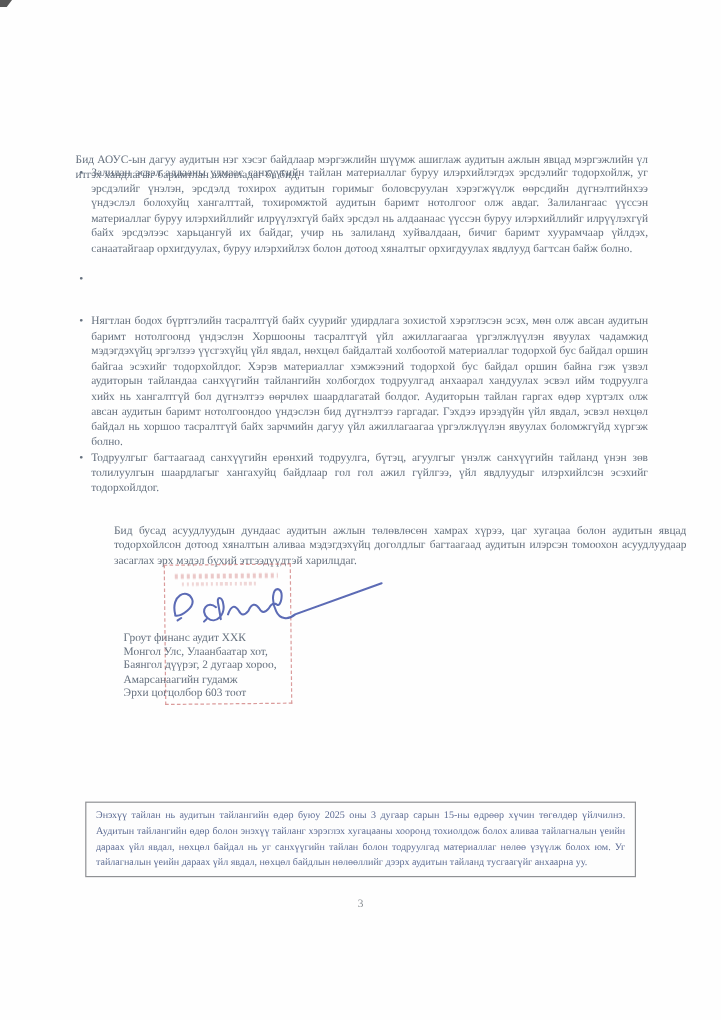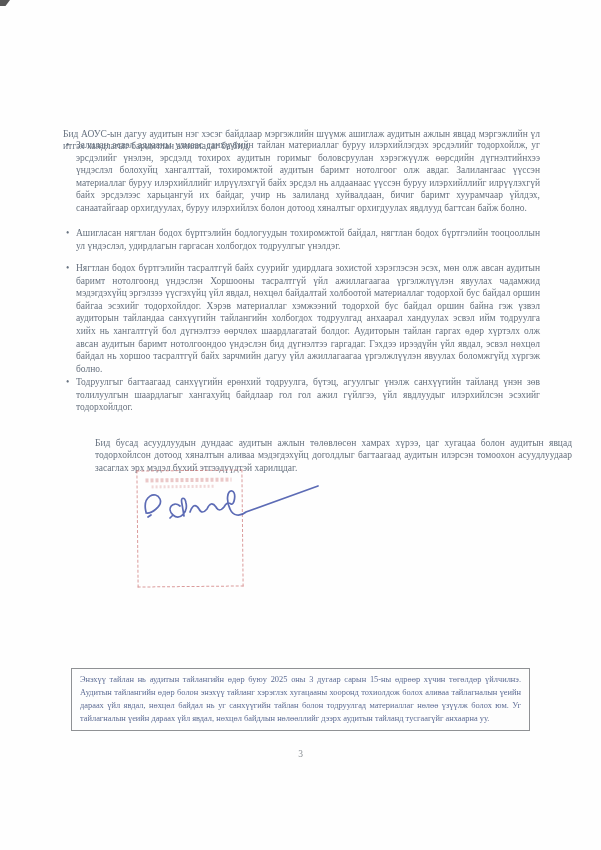--- a/index.html
+++ b/index.html
@@ -80,21 +80,20 @@
 
   <p class="para p2">Бид АОУС-ын дагуу аудитын нэг хэсэг байдлаар мэргэжлийн шүүмж ашиглаж аудитын ажлын явцад мэргэжлийн үл итгэх хандлагыг баримтлан ажилладаг ба бид,</p>
 
   <div class="bullet b1">
     <span class="marker">•</span>
     <span>Залилан эсвэл алдааны улмаас санхүүгийн тайлан материаллаг буруу илэрхийлэгдэх эрсдэлийг тодорхойлж, уг эрсдэлийг үнэлэн, эрсдэлд тохирох аудитын горимыг боловсруулан хэрэгжүүлж өөрсдийн дүгнэлтийнхээ үндэслэл болохуйц хангалттай, тохиромжтой аудитын баримт нотолгоог олж авдаг. Залилангаас үүссэн материаллаг буруу илэрхийллийг илрүүлэхгүй байх эрсдэл нь алдаанаас үүссэн буруу илэрхийллийг илрүүлэхгүй байх эрсдэлээс харьцангуй их байдаг, учир нь залиланд хуйвалдаан, бичиг баримт хуурамчаар үйлдэх, санаатайгаар орхигдуулах, буруу илэрхийлэх болон дотоод хяналтыг орхигдуулах явдлууд багтсан байж болно.</span>
   </div>
 
   <div class="bullet b2">
     <span class="marker">•</span>
-    <span>Ашигласан нягтлан бодох бүртгэлийн бодлогуудын тохиромжтой байдал, нягтлан бодох бүртгэлийн тооцооллын ул үндэслэл, удирдлагын гаргасан холбогдох тодруулгыг үнэлдэг.</span>
   </div>
 
   <div class="bullet b3">
     <span class="marker">•</span>
     <span>Нягтлан бодох бүртгэлийн тасралтгүй байх суурийг удирдлага зохистой хэрэглэсэн эсэх, мөн олж авсан аудитын баримт нотолгоонд үндэслэн Хоршооны тасралтгүй үйл ажиллагаагаа үргэлжлүүлэн явуулах чадамжид мэдэгдэхүйц эргэлзээ үүсгэхүйц үйл явдал, нөхцөл байдалтай холбоотой материаллаг тодорхой бус байдал оршин байгаа эсэхийг тодорхойлдог. Хэрэв материаллаг хэмжээний тодорхой бус байдал оршин байна гэж үзвэл аудиторын тайландаа санхүүгийн тайлангийн холбогдох тодруулгад анхаарал хандуулах эсвэл ийм тодруулга хийх нь хангалтгүй бол дүгнэлтээ өөрчлөх шаардлагатай болдог. Аудиторын тайлан гаргах өдөр хүртэлх олж авсан аудитын баримт нотолгоондоо үндэслэн бид дүгнэлтээ гаргадаг. Гэхдээ ирээдүйн үйл явдал, эсвэл нөхцөл байдал нь хоршоо тасралтгүй байх зарчмийн дагуу үйл ажиллагаагаа үргэлжлүүлэн явуулах боломжгүйд хүргэж болно.</span>
   </div>
 
   <div class="bullet b4">
     <span class="marker">•</span>
     <span>Тодруулгыг багтаагаад санхүүгийн ерөнхий тодруулга, бүтэц, агуулгыг үнэлж санхүүгийн тайланд үнэн зөв толилуулгын шаардлагыг хангахуйц байдлаар гол гол ажил гүйлгээ, үйл явдлуудыг илэрхийлсэн эсэхийг тодорхойлдог.</span>
@@ -109,20 +108,27 @@
 
   <svg class="signature" width="205" height="54" viewBox="0 0 205 54">
     <path d="M28,36 C24,20 38,14 42,23 C45,30 33,38 28,37 M30,41 l3,-2
              M52,42 l2,-2
              M62,30 C55,24 48,33 55,39 C62,45 70,36 68,27 C67,21 62,20 64,28 L66,40
              M72,36 q4,-11 9,-3 q3,6 8,0 q4,-9 9,-2 q3,6 8,0 q3,-6 7,-3
              C116,30 119,17 114,15 C109,14 108,25 112,33 C115,40 122,41 128,36
              L200,10" fill="none" stroke="#3f51a8" stroke-width="1.7" stroke-linecap="round" opacity="0.85"></path>
   </svg>
 
+  <div class="address">
+    <div>Гроут финанс аудит ХХК</div>
+    <div>Монгол Улс, Улаанбаатар хот,</div>
+    <div>Баянгол дүүрэг, 2 дугаар хороо,</div>
+    <div>Амарсанаагийн гудамж</div>
+    <div>Эрхи цогцолбор 603 тоот</div>
+  </div>
 
   <div class="notice">
     <span>Энэхүү тайлан нь аудитын тайлангийн өдөр буюу 2025 оны 3 дугаар сарын 15-ны өдрөөр хүчин төгөлдөр үйлчилнэ. Аудитын тайлангийн өдөр болон энэхүү тайланг хэрэглэх хугацааны хооронд тохиолдож болох аливаа тайлагналын үеийн дараах үйл явдал, нөхцөл байдал нь уг санхүүгийн тайлан болон тодруулгад материаллаг нөлөө үзүүлж болох юм. Уг тайлагналын үеийн дараах үйл явдал, нөхцөл байдлын нөлөөллийг дээрх аудитын тайланд тусгаагүйг анхаарна уу.</span>
   </div>
 
   <div class="pagenum">3</div>
 
 </div>
 
 </body></html>

